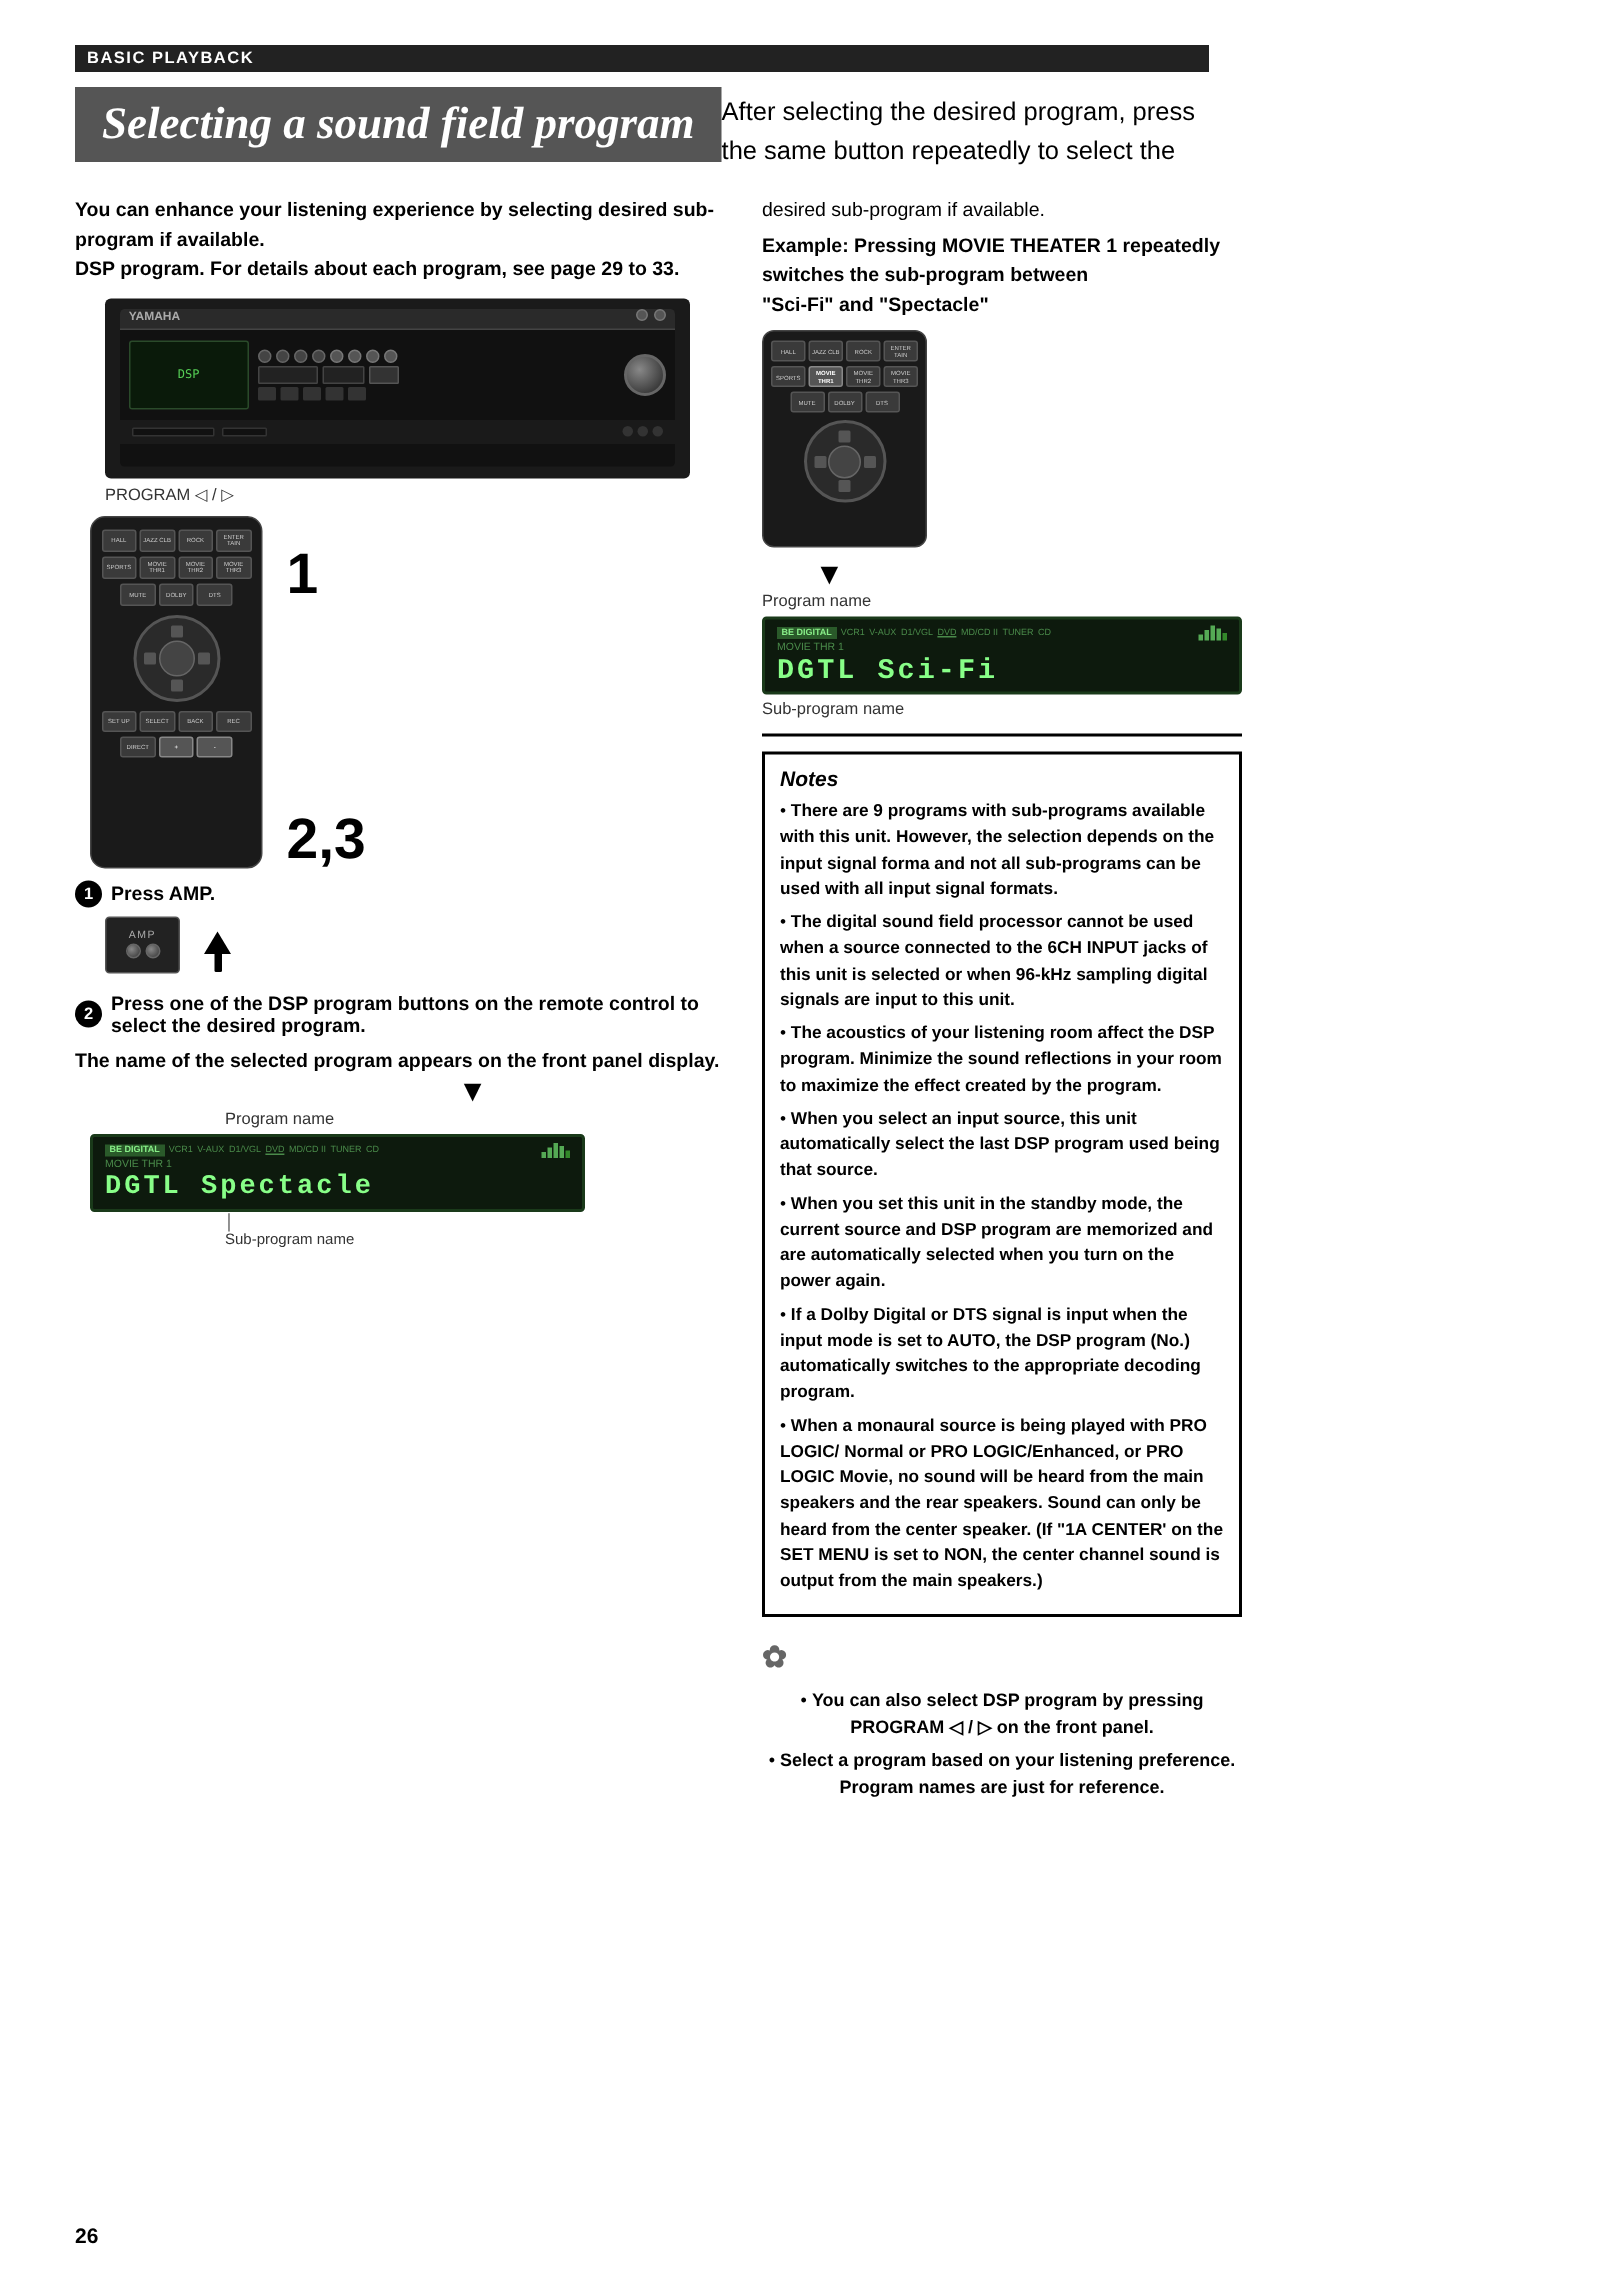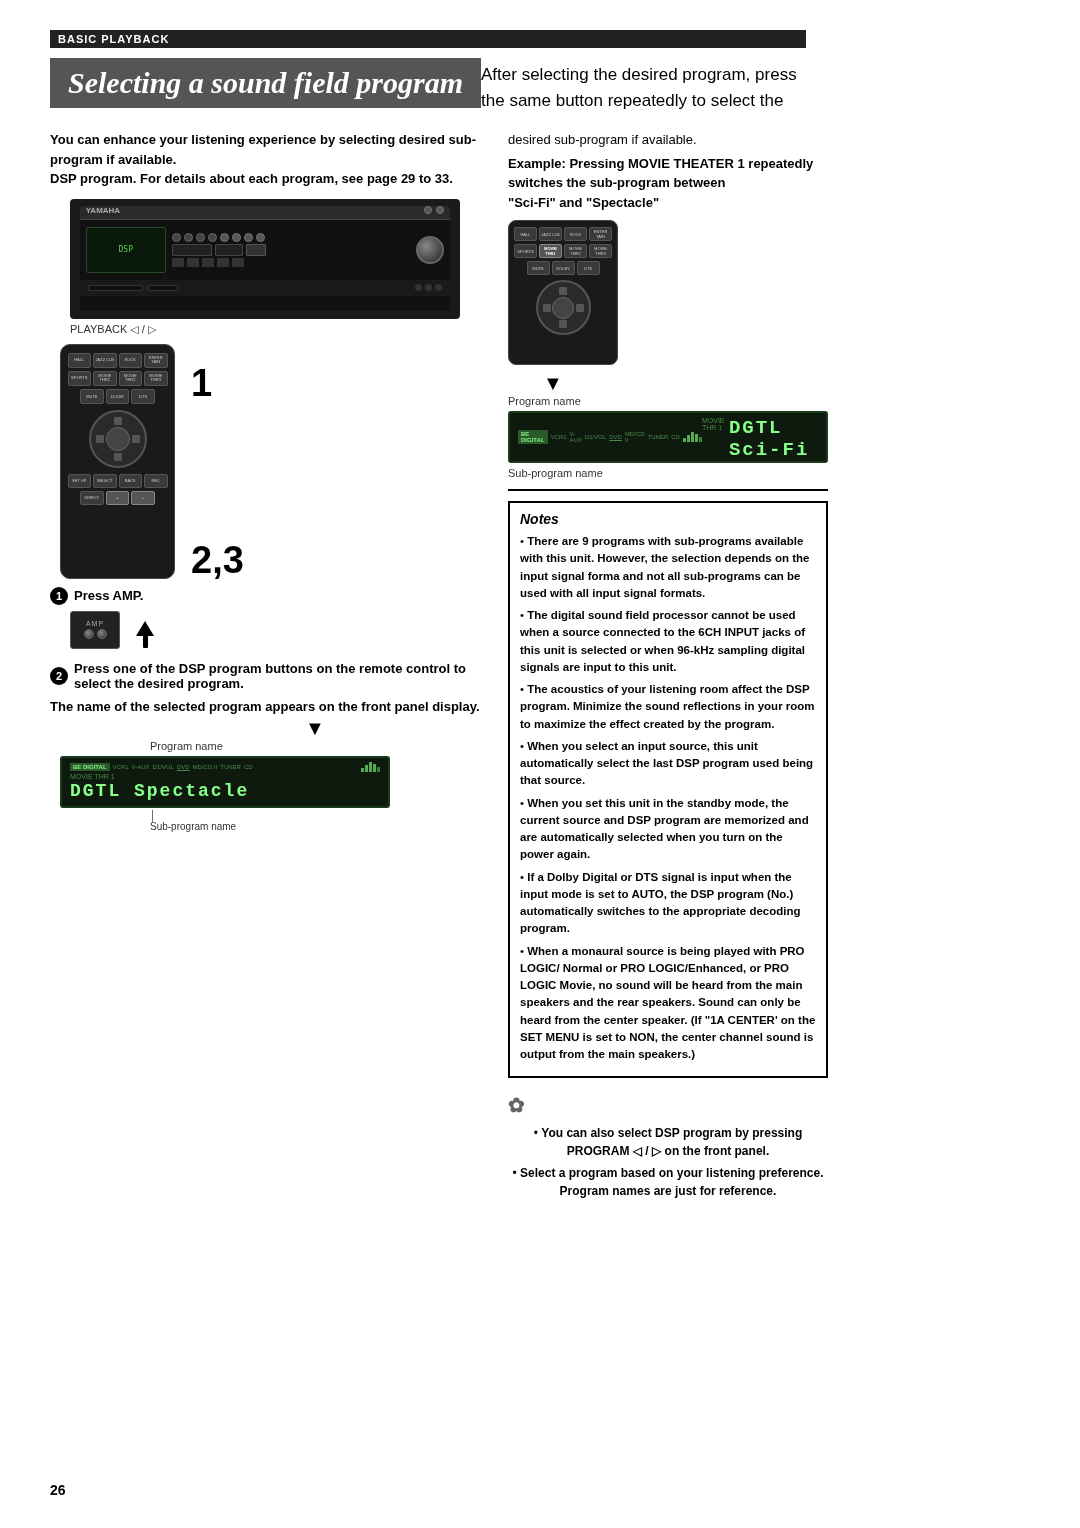--- a/index.html
+++ b/index.html
@@ -296,21 +296,21 @@
               <div style="width:30px; height:6px; background:#111; border-radius:1px; border:1px solid #333;"></div>
               <div style="flex:1;"></div>
               <div style="display:flex; gap:3px;">
                 <div style="width:7px; height:7px; border-radius:50%; background:#333;"></div>
                 <div style="width:7px; height:7px; border-radius:50%; background:#333;"></div>
                 <div style="width:7px; height:7px; border-radius:50%; background:#333;"></div>
               </div>
             </div>
           </div>
         </div>
-        <div class="program-label">PLAYBACK ◁ / ▷</div>
+        <div class="program-label">PROGRAM ◁ / ▷</div>
       </div>
 
       <div style="display:flex; gap:16px; margin:6px 0 6px 10px; align-items:flex-start;">
 
         <div style="width:115px; height:235px; background:#1a1a1a; border-radius:10px; border:1px solid #444; padding:8px 6px; display:flex; flex-direction:column; align-items:center; gap:3px;">
 
           <div style="display:grid; grid-template-columns:repeat(4,1fr); gap:2px; width:100px;">
             <div style="height:15px; background:#3a3a3a; border-radius:2px; border:1px solid #555; font-size:4px; color:#ccc; display:flex; align-items:center; justify-content:center; text-align:center; line-height:1.1;">HALL</div>
             <div style="height:15px; background:#3a3a3a; border-radius:2px; border:1px solid #555; font-size:4px; color:#ccc; display:flex; align-items:center; justify-content:center; text-align:center; line-height:1.1;">JAZZ CLB</div>
             <div style="height:15px; background:#3a3a3a; border-radius:2px; border:1px solid #555; font-size:4px; color:#ccc; display:flex; align-items:center; justify-content:center; text-align:center; line-height:1.1;">ROCK</div>
@@ -472,21 +472,21 @@
             <div style="position:absolute; left:5px; top:50%; transform:translateY(-50%); width:8px; height:8px; background:#555; border-radius:1px;"></div>
             <div style="position:absolute; right:5px; top:50%; transform:translateY(-50%); width:8px; height:8px; background:#555; border-radius:1px;"></div>
           </div>
         </div>
       </div>
 
       <div class="arrow-down" style="text-align:left; margin-left:35px;">▼</div>
 
       <div class="prog-name-label" style="margin-left:0;">Program name</div>
 
-      <div style="width:320px; height:52px; background:#0d1a0d; border:2px solid #1a3a1a; border-radius:3px; margin:4px 0 4px 0; position:relative; display:flex; flex-direction:row; padding:4px 8px;">
+      <div style="width:320px; height:52px; background:#0d1a0d; border:2px solid #1a3a1a; border-radius:3px; margin:4px 0 4px 0; position:relative; display:flex; flex-direction:column; padding:4px 8px;">
         <div style="display:flex; align-items:center; gap:3px; font-size:6px; color:#4a8a4a; margin-bottom:1px;">
           <span style="background:#2a5a2a; padding:1px 3px; font-size:6px; color:#88ee88; font-weight:bold;">BE DIGITAL</span>
           <span>VCR1</span>
           <span>V-AUX</span>
           <span>D1/VGL</span>
           <span style="text-decoration:underline;">DVD</span>
           <span>MD/CD II</span>
           <span>TUNER</span>
           <span>CD</span>
           <div style="margin-left:auto; display:flex; align-items:flex-end; gap:1px;">

